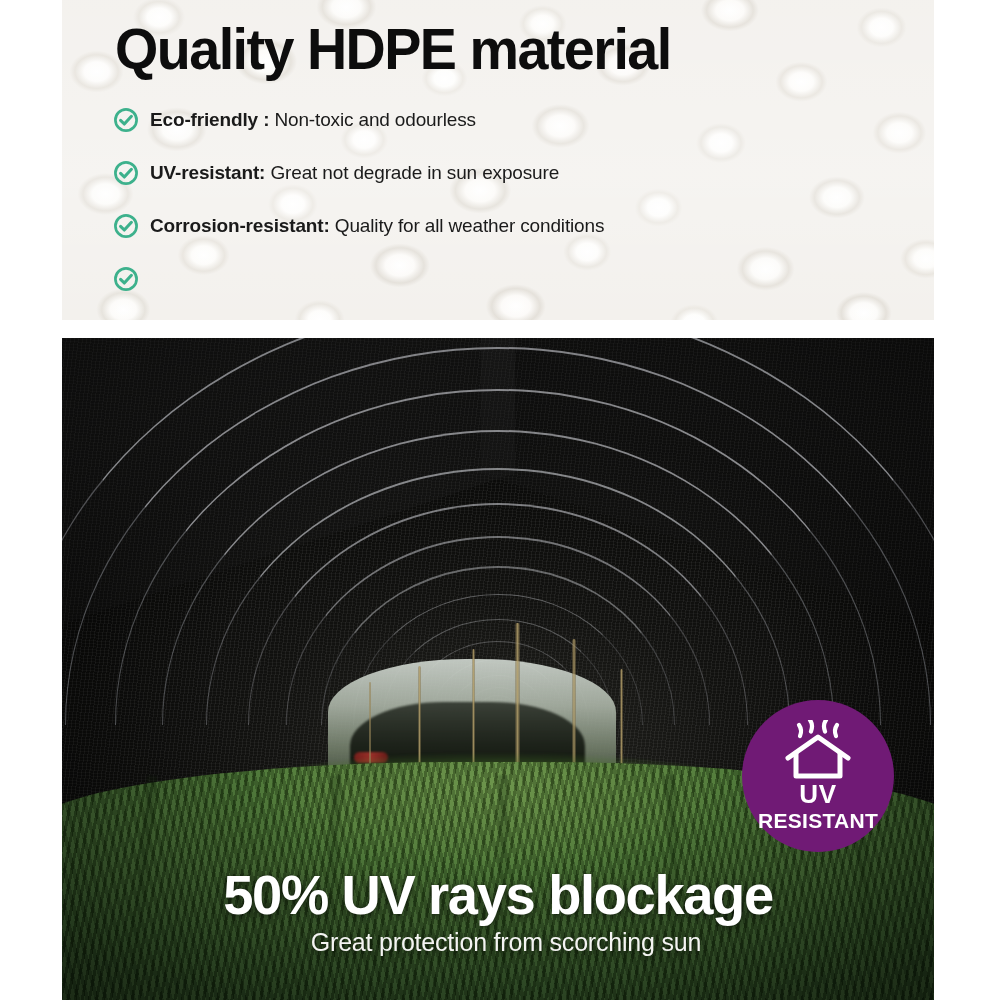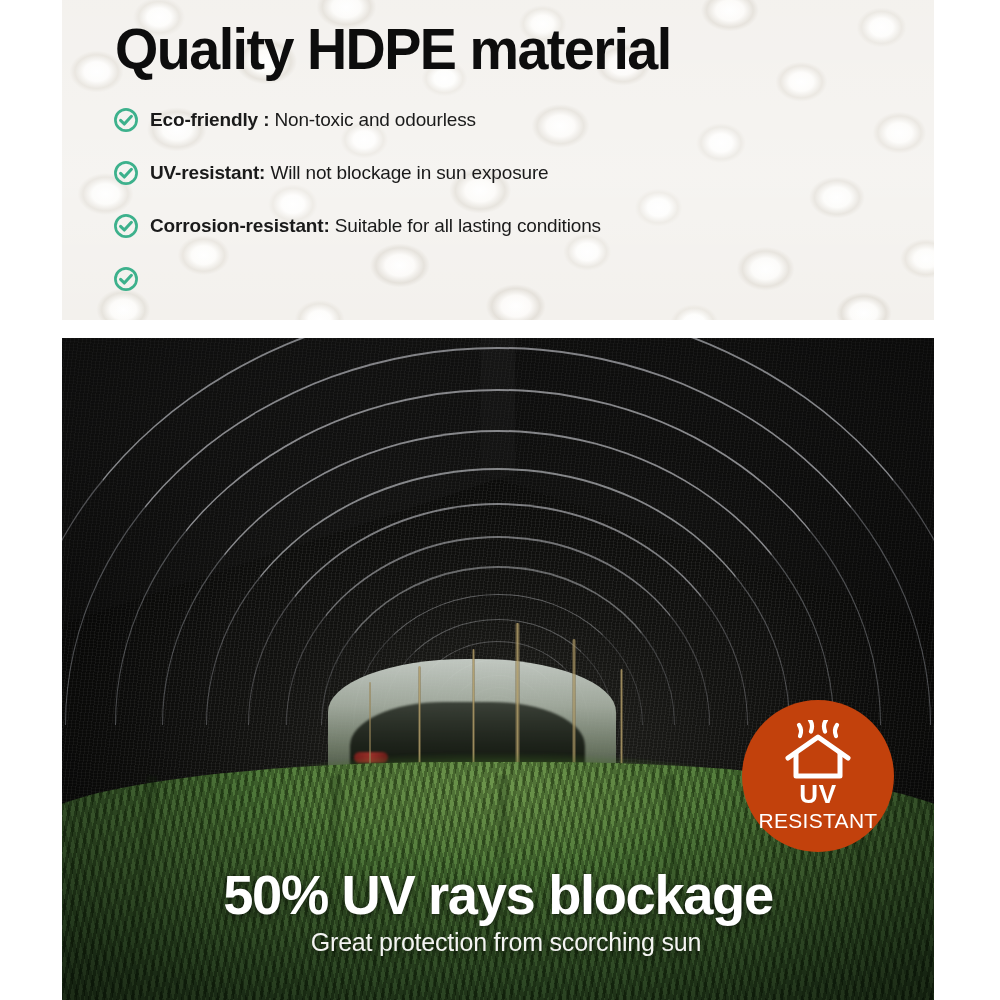--- a/index.html
+++ b/index.html
@@ -174,21 +174,21 @@
 
   
   .uv-badge {
     position:absolute; left:742px; top:700px; width:152px; height:152px;
     border-radius:50%;
     display:flex; flex-direction:column; align-items:center; justify-content:center;
     color:#ffffff;
   }
   .uv-badge svg { display:block; margin-bottom:1px; }
   .uv-line1 { font-size:26px; font-weight:bold; letter-spacing:.6px; line-height:1.06; }
-  .uv-line2 { font-size:21px; font-weight:normal; letter-spacing:.3px; line-height:1.12;text-align:center; }
+  .uv-line2 { font-size:21px; font-weight:bold; letter-spacing:.3px; line-height:1.12;text-align:center; }
 
   
   .blockage {
     position:absolute; left:0; right:0; top:862px;
     text-align:center; color:#fff;
     font-size:56px; font-weight:bold; letter-spacing:-1.4px;
     transform:scaleX(.97);
     text-shadow:0 2px 10px rgba(0,0,0,.55), 0 0 2px rgba(0,0,0,.4);
   }
   .subline {
@@ -222,31 +222,31 @@
           <span class="feature-text"><b>Eco-friendly :</b> <span>Non-toxic and odourless</span></span>
         </div>
 
         <div class="feature-row">
           <span class="check-icon">
             <svg viewBox="0 0 26 26" width="26" height="26" aria-hidden="true">
               <circle cx="13" cy="13" r="10.6" fill="none" stroke="#3db18c" stroke-width="2.7"></circle>
               <path d="M7.6 13.3 L11.3 17 L18.4 9.3" fill="none" stroke="#3db18c" stroke-width="3.1" stroke-linecap="round" stroke-linejoin="round"></path>
             </svg>
           </span>
-          <span class="feature-text"><b>UV-resistant:</b> <span>Will not blockage in sun exposure</span></span>
+          <span class="feature-text"><b>UV-resistant:</b> <span>Great not degrade in sun exposure</span></span>
         </div>
 
         <div class="feature-row">
           <span class="check-icon">
             <svg viewBox="0 0 26 26" width="26" height="26" aria-hidden="true">
               <circle cx="13" cy="13" r="10.6" fill="none" stroke="#3db18c" stroke-width="2.7"></circle>
               <path d="M7.6 13.3 L11.3 17 L18.4 9.3" fill="none" stroke="#3db18c" stroke-width="3.1" stroke-linecap="round" stroke-linejoin="round"></path>
             </svg>
           </span>
-          <span class="feature-text"><b>Corrosion-resistant:</b> <span>Suitable for all lasting conditions</span></span>
+          <span class="feature-text"><b>Corrosion-resistant:</b> <span>Quality for all weather conditions</span></span>
         </div>
 
         <div class="feature-row">
           <span class="check-icon">
             <svg viewBox="0 0 26 26" width="26" height="26" aria-hidden="true">
               <circle cx="13" cy="13" r="10.6" fill="none" stroke="#3db18c" stroke-width="2.7"></circle>
               <path d="M7.6 13.3 L11.3 17 L18.4 9.3" fill="none" stroke="#3db18c" stroke-width="3.1" stroke-linecap="round" stroke-linejoin="round"></path>
             </svg>
           </span>
         </div>
@@ -299,21 +299,21 @@
           <div class="furrow" style="left: 63.22px; width: 10px; height: 225.08px; transform: rotate(5.7deg); transform-origin: 50% 100%; opacity: 0.5;"></div>
           <div class="furrow" style="left: 259.42px; width: 10px; height: 225.08px; transform: rotate(2.7deg); transform-origin: 50% 100%; opacity: 0.5;"></div>
           <div class="furrow" style="left: 436px; width: 10px; height: 225.08px; transform: rotate(0deg); transform-origin: 50% 100%; opacity: 0.5;"></div>
           <div class="furrow" style="left: 612.58px; width: 10px; height: 225.08px; transform: rotate(-2.7deg); transform-origin: 50% 100%; opacity: 0.5;"></div>
           <div class="furrow" style="left: 808.78px; width: 10px; height: 225.08px; transform: rotate(-5.7deg); transform-origin: 50% 100%; opacity: 0.5;"></div>
         </div>
 
       <div class="gh-vig"></div>
     </div>
 
-    <div class="uv-badge" style="left: 680px; top: 362px; background: #c2410c;">
+    <div class="uv-badge" style="left: 680px; top: 362px; background: #701a75;">
       <span>
         <svg viewBox="0 0 76 60" width="76" height="60" aria-hidden="true">
           <path d="M20 16 q2.5 -6 -1 -11" fill="none" stroke="#fff" stroke-width="4.2" stroke-linecap="round"></path>
           <path d="M31 11.5 q2.5 -6.5 -1 -11.5" fill="none" stroke="#fff" stroke-width="4.2" stroke-linecap="round"></path>
           <path d="M45 11.5 q-2.5 -6.5 1 -11.5" fill="none" stroke="#fff" stroke-width="4.2" stroke-linecap="round"></path>
           <path d="M56 16 q-2.5 -6 1 -11" fill="none" stroke="#fff" stroke-width="4.2" stroke-linecap="round"></path>
           <path d="M8 38 L38 17 L68 38" fill="none" stroke="#fff" stroke-width="5" stroke-linecap="round" stroke-linejoin="round"></path>
           <path d="M16 33 L16 56 L60 56 L60 33" fill="none" stroke="#fff" stroke-width="5" stroke-linecap="round" stroke-linejoin="round"></path>
         </svg>
       </span>

